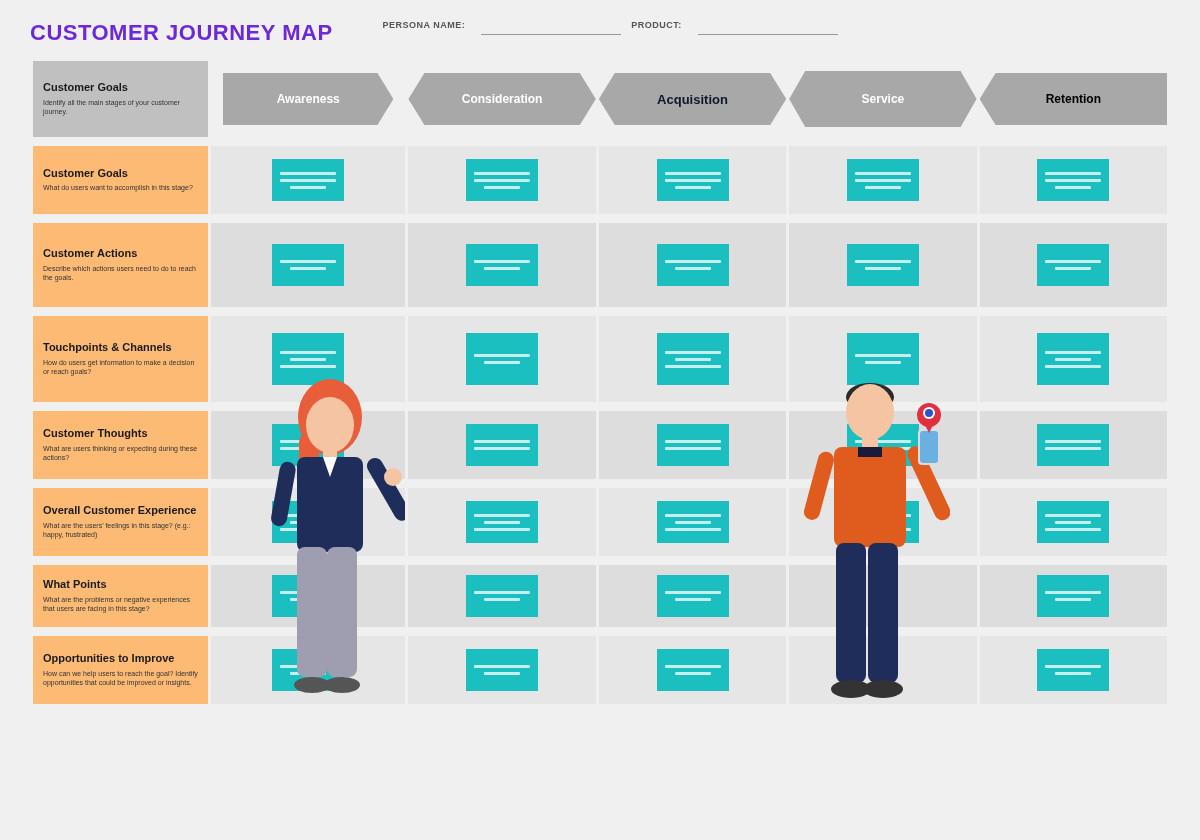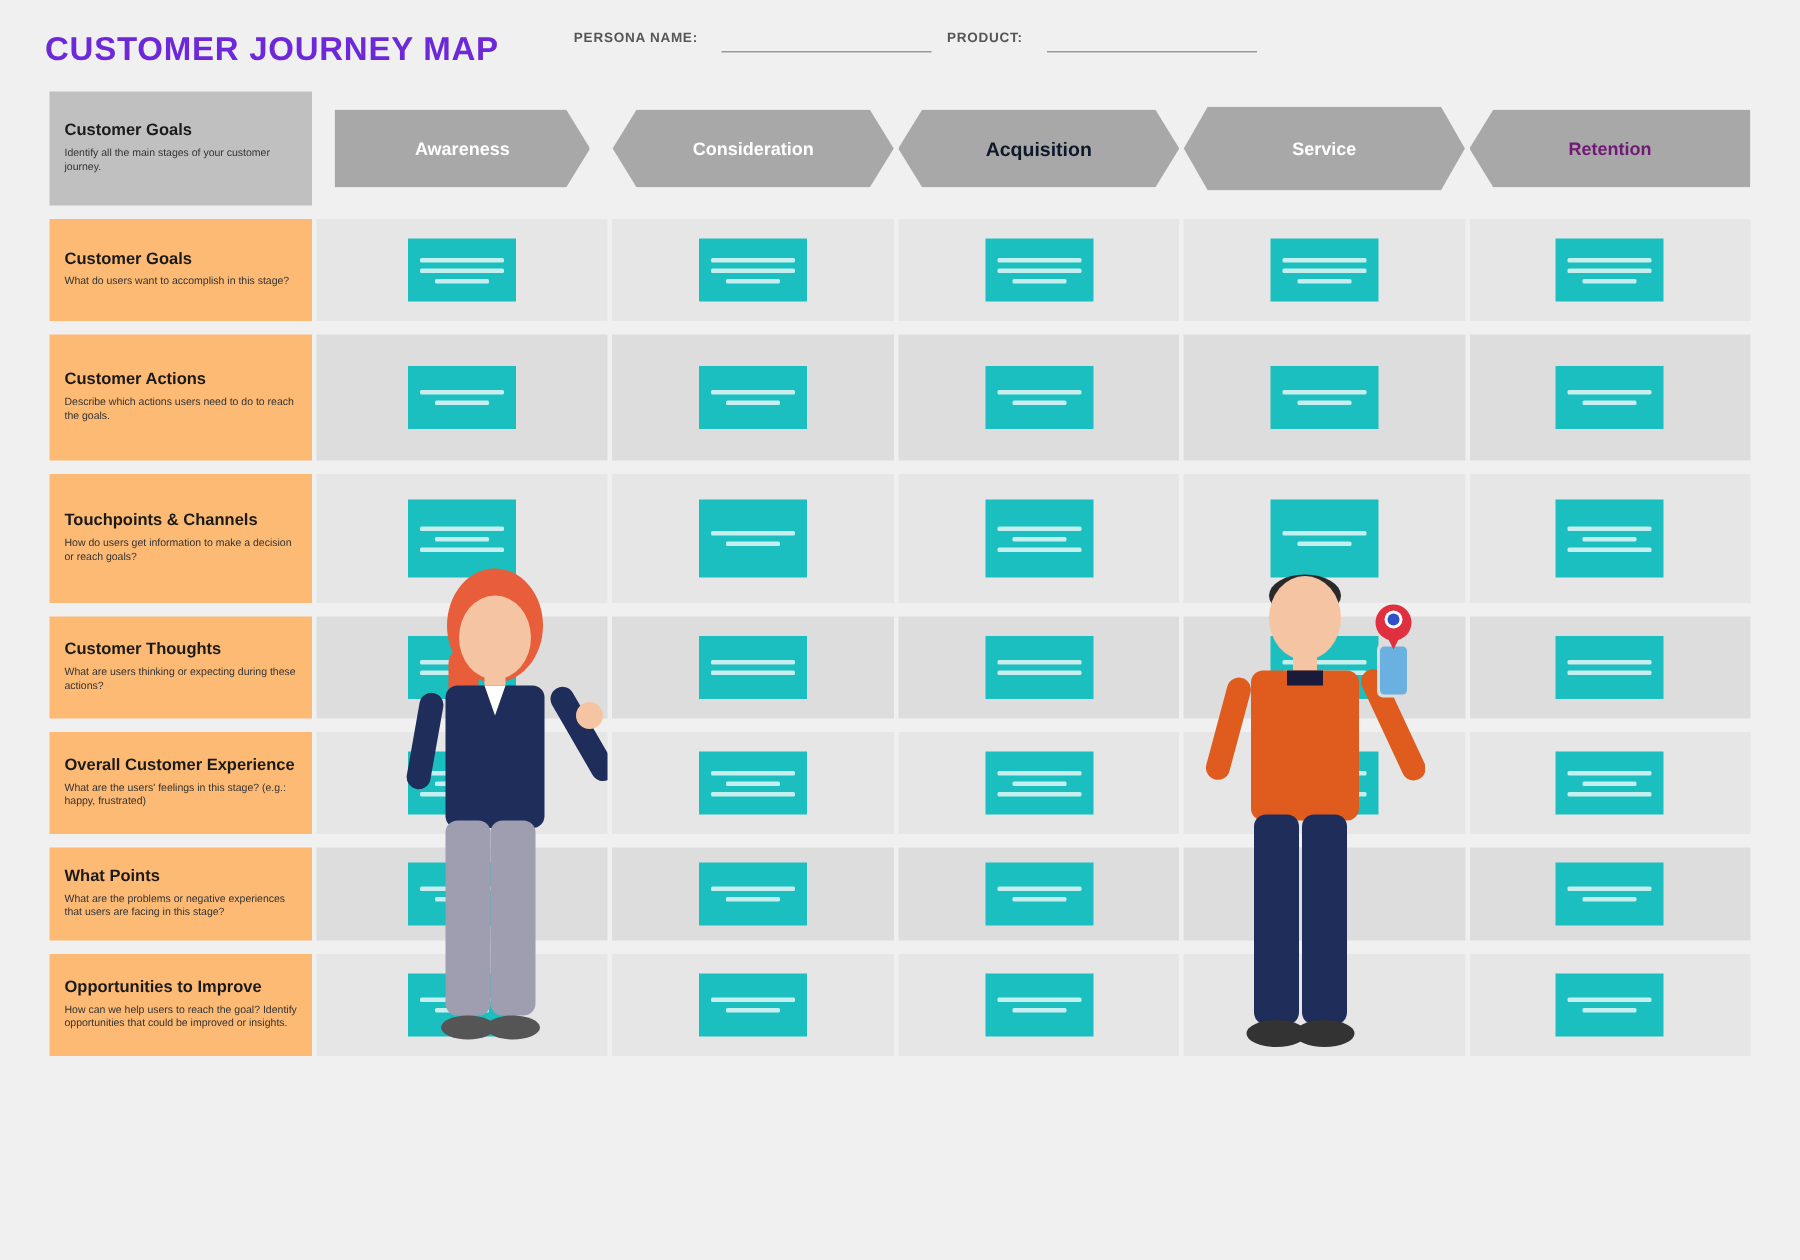--- a/index.html
+++ b/index.html
@@ -183,21 +183,21 @@
           <div style="background:#a8a8a8; height:52px; display:flex; align-items:center; justify-content:center; font-weight:700; color:#0f172a; font-size:13px; position:relative; clip-path: polygon(16px 0, calc(100% - 16px) 0, 100% 50%, calc(100% - 16px) 100%, 16px 100%, 0 50%);">
             <span>Acquisition</span>
           </div>
         </td>
         <td style="padding:0; background:transparent; position:relative;">
           <div style="background:#a8a8a8; height:56px; display:flex; align-items:center; justify-content:center; font-weight:700; color:white; font-size:12px; position:relative; clip-path: polygon(16px 0, calc(100% - 16px) 0, 100% 50%, calc(100% - 16px) 100%, 16px 100%, 0 50%);">
             <span>Service</span>
           </div>
         </td>
         <td style="padding:0; background:transparent; position:relative;">
-          <div style="background:#a8a8a8; height:52px; display:flex; align-items:center; justify-content:center; font-weight:700; color:#701a75; font-size:12px; position:relative; clip-path: polygon(16px 0, 100% 0, 100% 100%, 16px 100%, 0 50%);">
+          <div style="background:#a8a8a8; height:52px; display:flex; align-items:center; justify-content:center; font-weight:700; color:#000000; font-size:12px; position:relative; clip-path: polygon(16px 0, 100% 0, 100% 100%, 16px 100%, 0 50%);">
             <span>Retention</span>
           </div>
         </td>
       </tr>
 
       <tr style="height:3px;">
             <td colspan="6"></td>
           </tr>
 
       <tr class="row-a" style="height:68px;">

